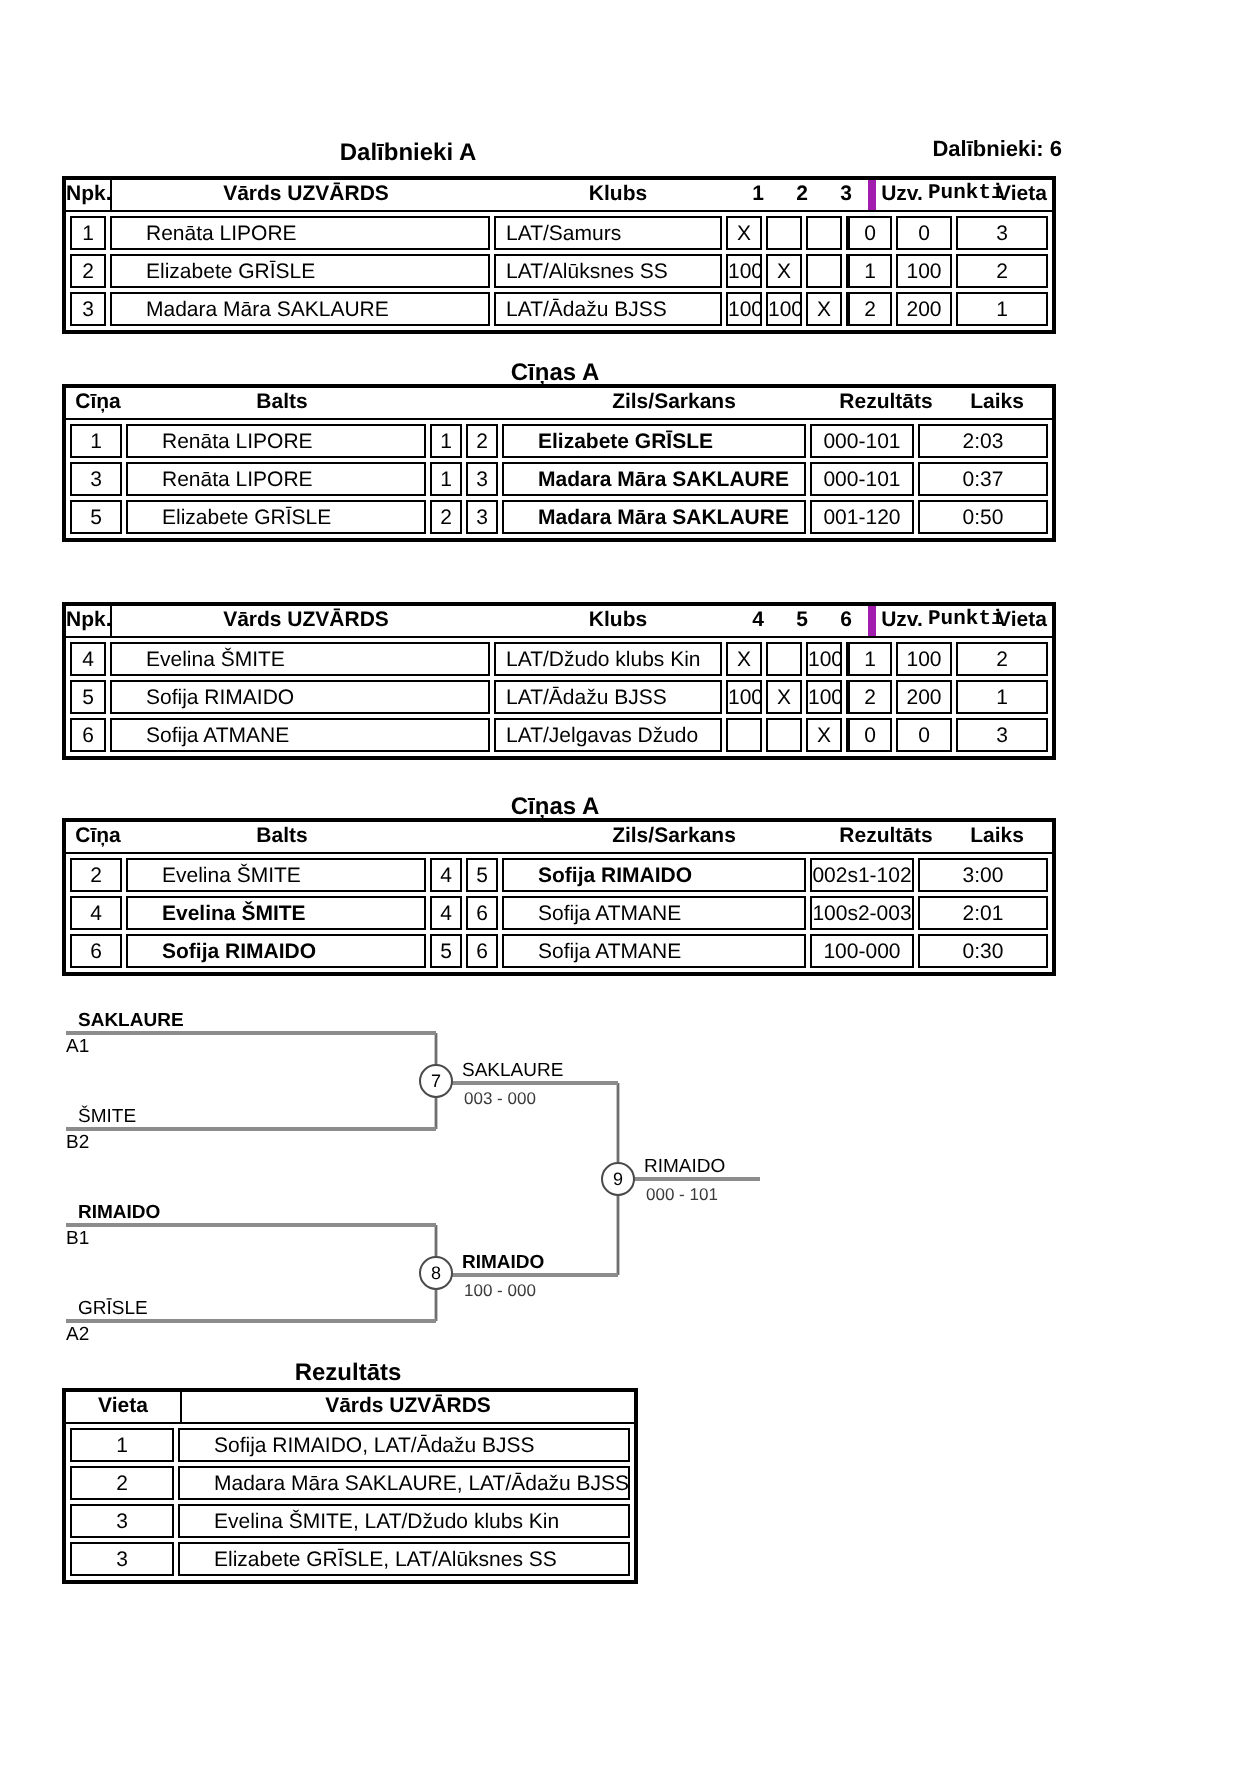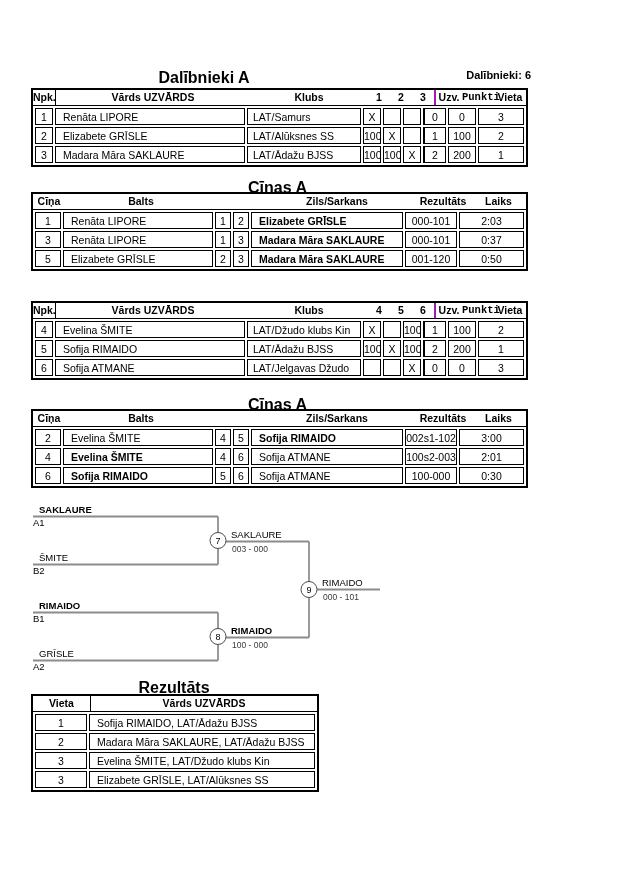--- a/index.html
+++ b/index.html
@@ -1,42 +1,42 @@
 <!DOCTYPE html>
 <html><head>
 <meta charset="utf-8">
 <style>
   html,body{margin:0;padding:0;background:#fff;}
   .sheet{position:relative;width:630px;height:891px;background:#fff;overflow:hidden;
          font-family:"Liberation Sans",sans-serif;color:#000;}
   .abs{position:absolute;}
   .page-title{top:36px;left:16px;width:530px;text-align:center;font-size:21px;font-weight:700;white-space:pre;}
-  .sec-title{font-size:16px;font-weight:700;text-align:center;}
+  .sec-title{font-size:12px;font-weight:700;text-align:center;}
   .count-label{font-size:11px;font-weight:700;text-align:right;}
 
   
   .tbl{position:absolute;border:2px solid #000;background:#fff;}
   .thead{display:flex;align-items:flex-start;height:15px;border-bottom:1px solid #000;
          font-weight:700;font-size:10.5px;}
   .thead span{display:block;text-align:center;line-height:15px;white-space:nowrap;overflow:visible;}
   table.grid{border-collapse:separate;border-spacing:2px;table-layout:fixed;width:100%;}
   .grid td{border:1px solid #000;height:15px;font-size:10.5px;padding:0 2px;
            white-space:nowrap;overflow:hidden;vertical-align:middle;}
   .grid td.ctr{text-align:center;padding:0;}
-  .grid td.nm{padding-left:7px;}
+  .grid td.nm{padding-left:17px;}
   .grid td.cl{padding-left:5px;}
   .bold{font-weight:700;}
 
   
   .p-tbl{width:493px;}
   .p-tbl .h-npk{width:22px;border-right:1px solid #000;}
   .p-tbl .h-name{width:194px;}
   .p-tbl .h-club{width:118px;}
   .p-tbl .h-n{width:22px;}
-  .p-tbl .h-uzv{width:26px;border-left:2px solid #a21caf;}
+  .p-tbl .h-uzv{width:26px;border-left:4px solid #a21caf;}
   .p-tbl .h-pts{width:32px;font-family:Liberation Mono, monospace;}
   .p-tbl .h-vieta{flex:1;}
   .p-tbl td.uzv{border-left-width:2px;}
 
   
   .f-tbl{width:493px;}
   .f-tbl .h-fight{width:32px;}
   .f-tbl .h-white{width:152px;}
   .f-tbl .h-n{width:21px;}
   .f-tbl .h-blue{width:156px;}

